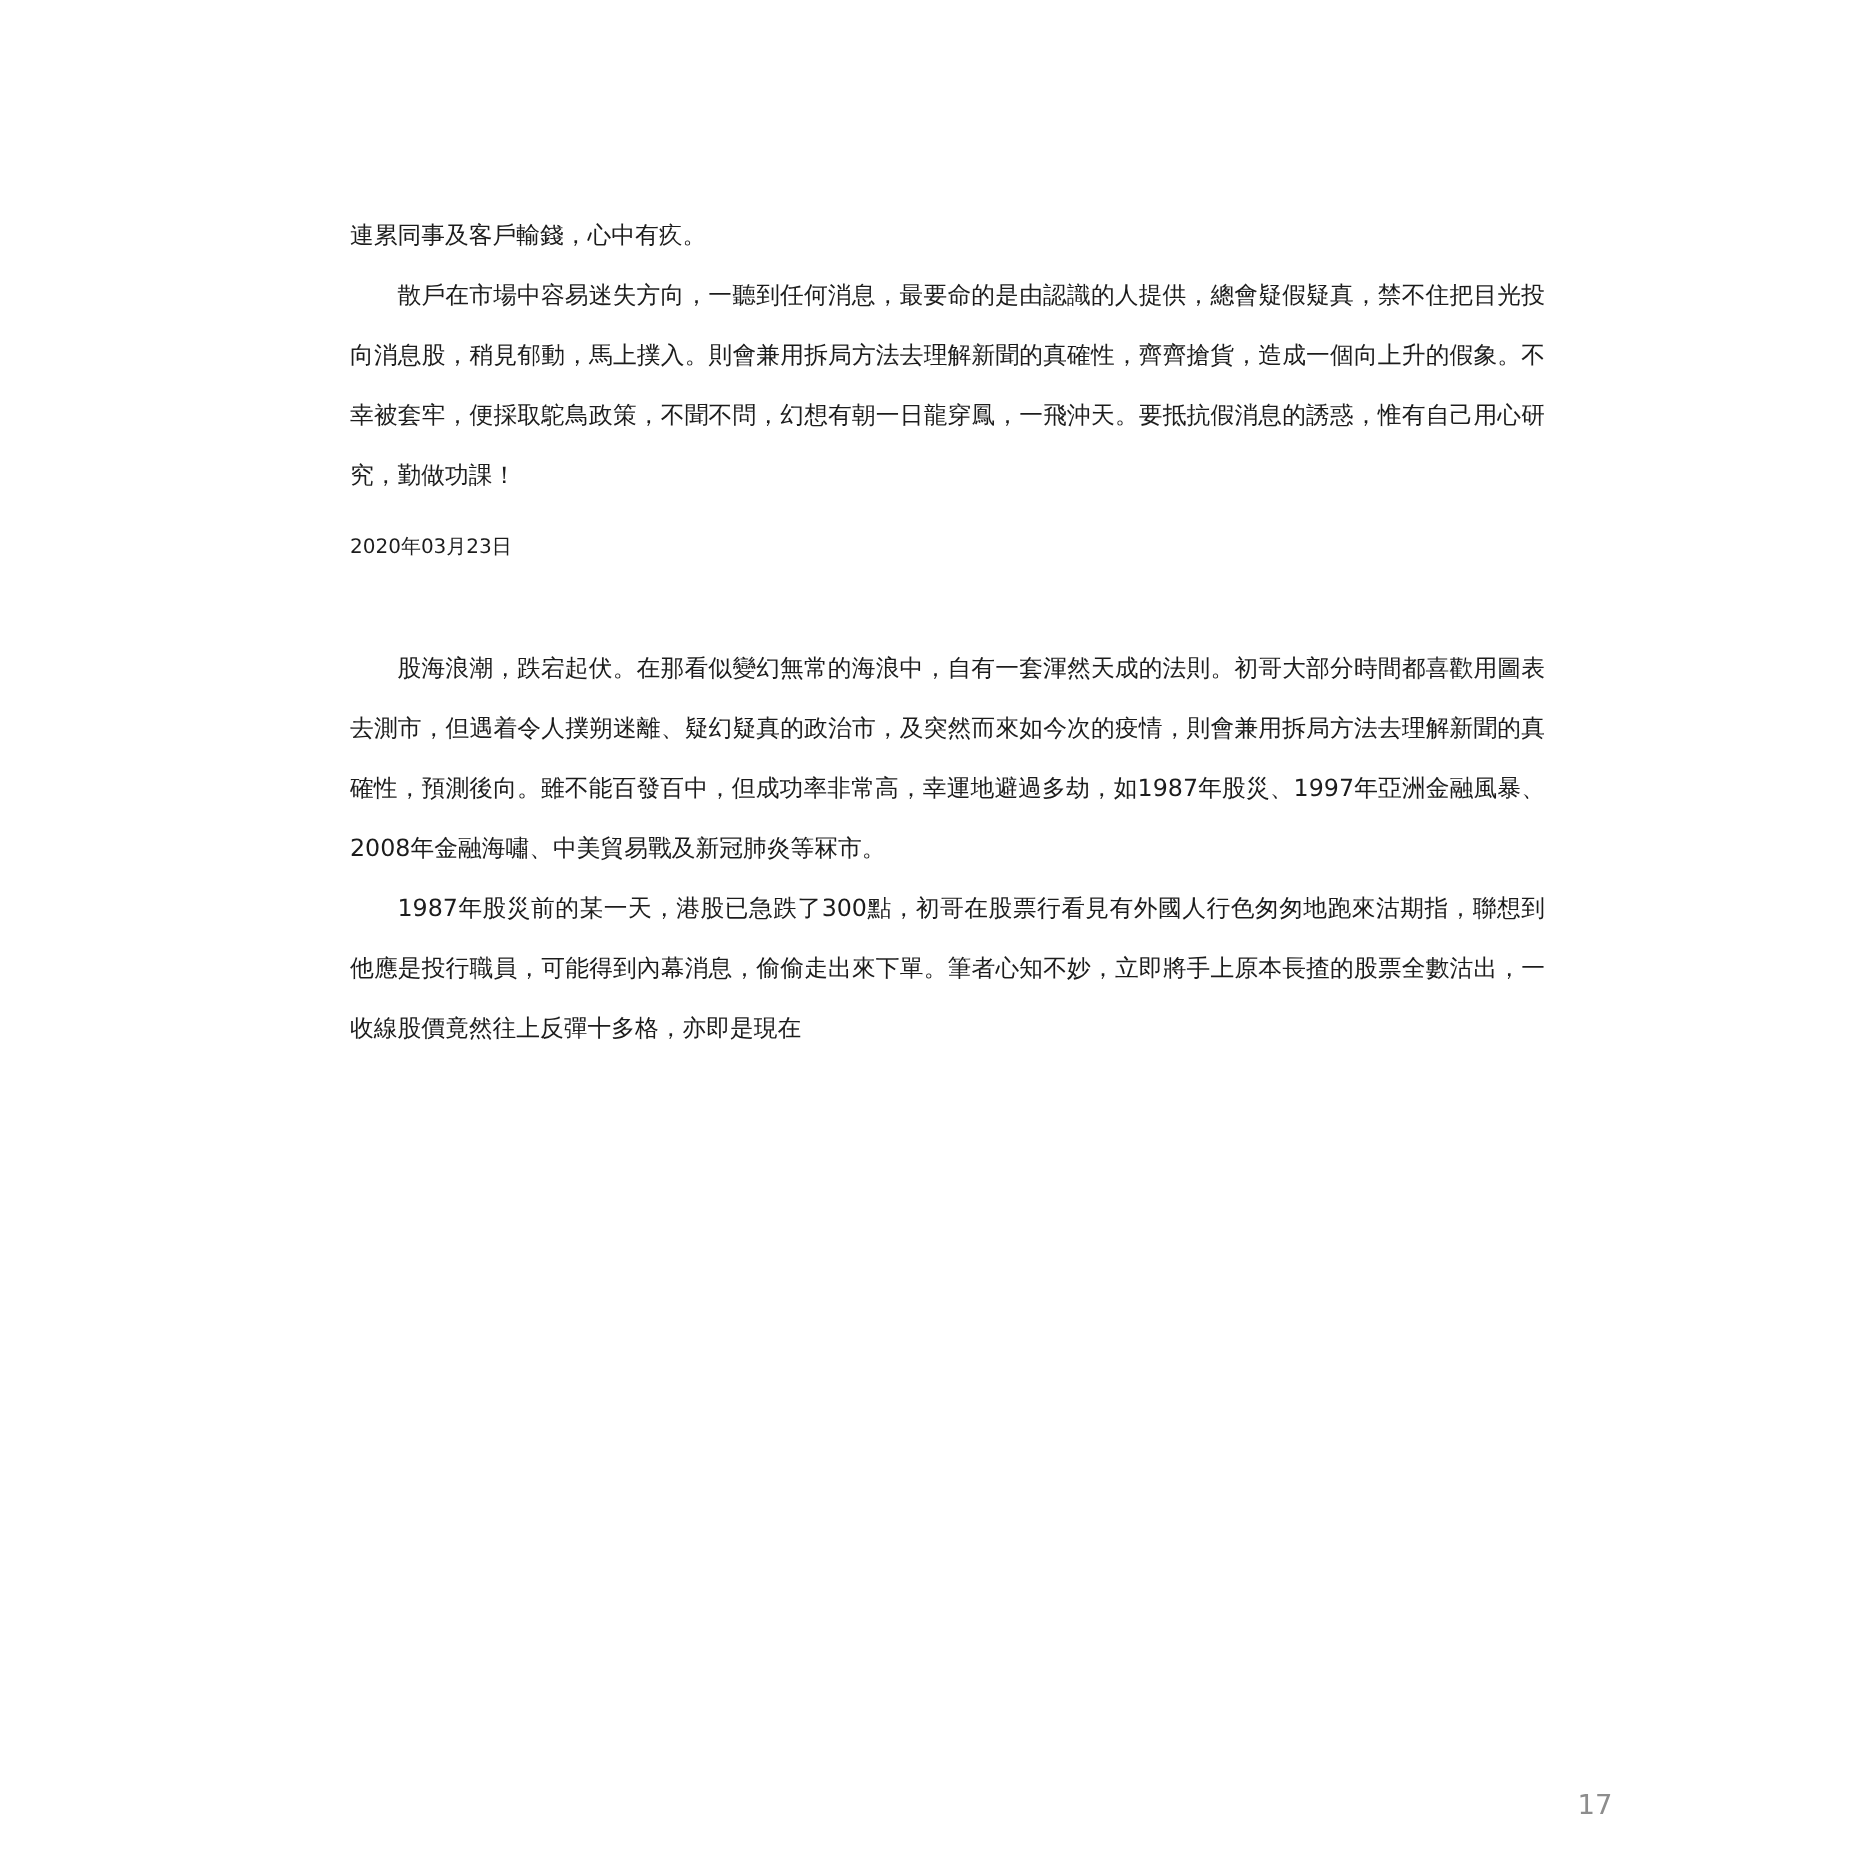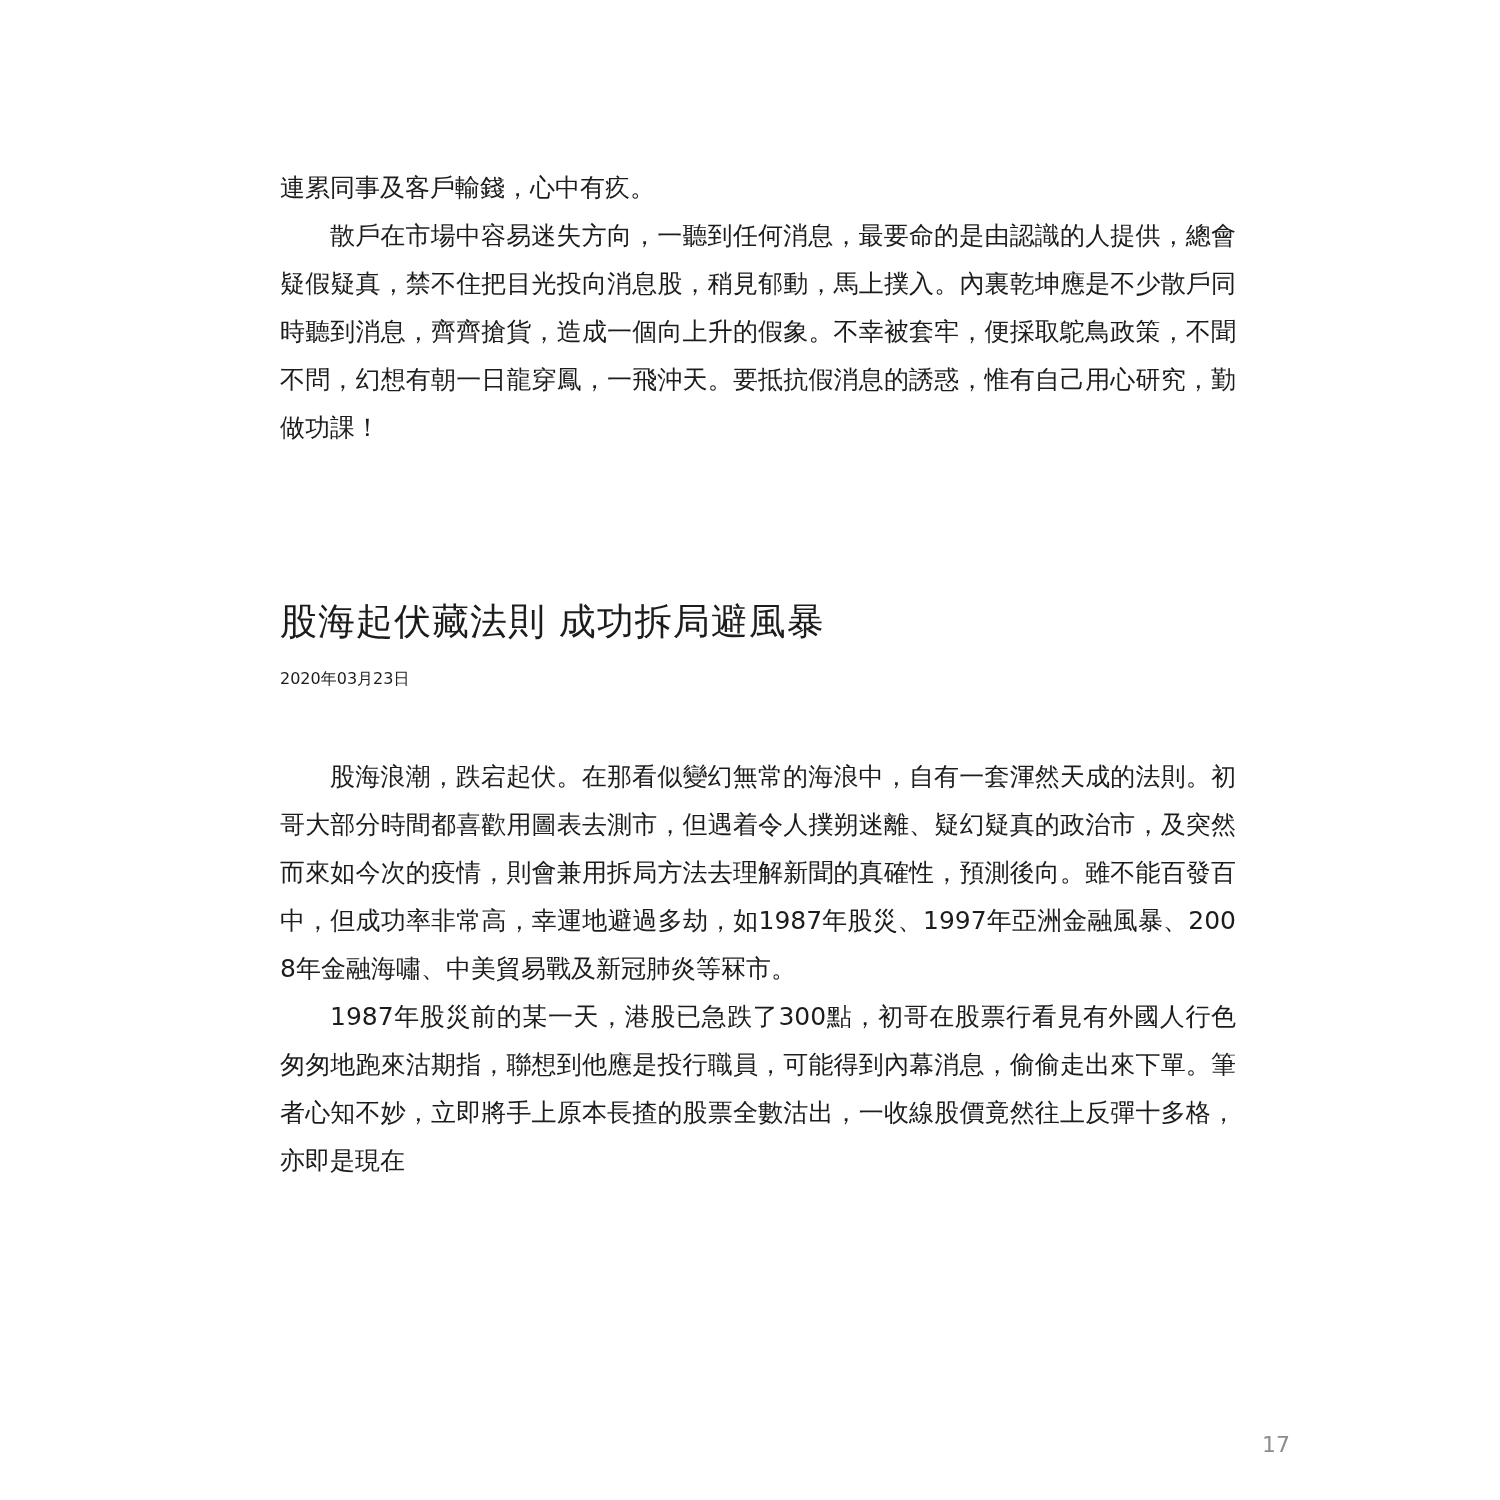--- a/index.html
+++ b/index.html
@@ -17,21 +17,21 @@
     color: #1c1c1c;
   }
   .content {
     position: absolute;
     left: 280px;
     top: 164px;
     width: 956px;
   }
   .para {
     margin: 0;
-    font-size: 25px;
+    font-size: 19px;
     line-height: 48px;
     color: #1c1c1c;
     text-align: justify;
     text-indent: 2em;
     word-break: break-all;
   }
   .para.continued {
     text-indent: 0;
   }
   .article-title {
@@ -61,23 +61,22 @@
     line-height: 30px;
     color: #8d8d8d;
   }
 </style>
 </head>
 <body>
 
 <div class="page">
   <div class="content">
     <p class="para continued">連累同事及客戶輸錢，心中有疚。</p>
-    <p class="para">散戶在市場中容易迷失方向，一聽到任何消息，最要命的是由認識的人提供，總會疑假疑真，禁不住把目光投向消息股，稍見郁動，馬上撲入。內裏乾坤應是不少散戶同時聽到消息，齊齊搶貨，造成一個向上升的假象。不幸被套牢，便採取鴕鳥政策，不聞不問，幻想有朝一日龍穿鳳，一飛沖天。要抵抗假消息的誘惑，惟有自己用心研究，勤做功課！</p>
+    <p class="para">散戶在市場中容易迷失方向，一聽到任何消息，最要命的是由認識的人提供，總會疑假疑真，禁不住把目光投向消息股，稍見郁動，馬上撲入。則會兼用拆局方法去理解新聞的真確性，齊齊搶貨，造成一個向上升的假象。不幸被套牢，便採取鴕鳥政策，不聞不問，幻想有朝一日龍穿鳳，一飛沖天。要抵抗假消息的誘惑，惟有自己用心研究，勤做功課！</p>
 
-    <h1 class="article-title">股海起伏藏法則 成功拆局避風暴</h1>
 
     <div class="article-date">2020年03月23日</div>
 
     <p class="para first-after-date">股海浪潮，跌宕起伏。在那看似變幻無常的海浪中，自有一套渾然天成的法則。初哥大部分時間都喜歡用圖表去測市，但遇着令人撲朔迷離、疑幻疑真的政治市，及突然而來如今次的疫情，則會兼用拆局方法去理解新聞的真確性，預測後向。雖不能百發百中，但成功率非常高，幸運地避過多劫，如1987年股災、1997年亞洲金融風暴、2008年金融海嘯、中美貿易戰及新冠肺炎等冧市。</p>
     <p class="para">1987年股災前的某一天，港股已急跌了300點，初哥在股票行看見有外國人行色匆匆地跑來沽期指，聯想到他應是投行職員，可能得到內幕消息，偷偷走出來下單。筆者心知不妙，立即將手上原本長揸的股票全數沽出，一收線股價竟然往上反彈十多格，亦即是現在</p>
   </div>
 
   <div class="page-number">17</div>
 </div>
 

